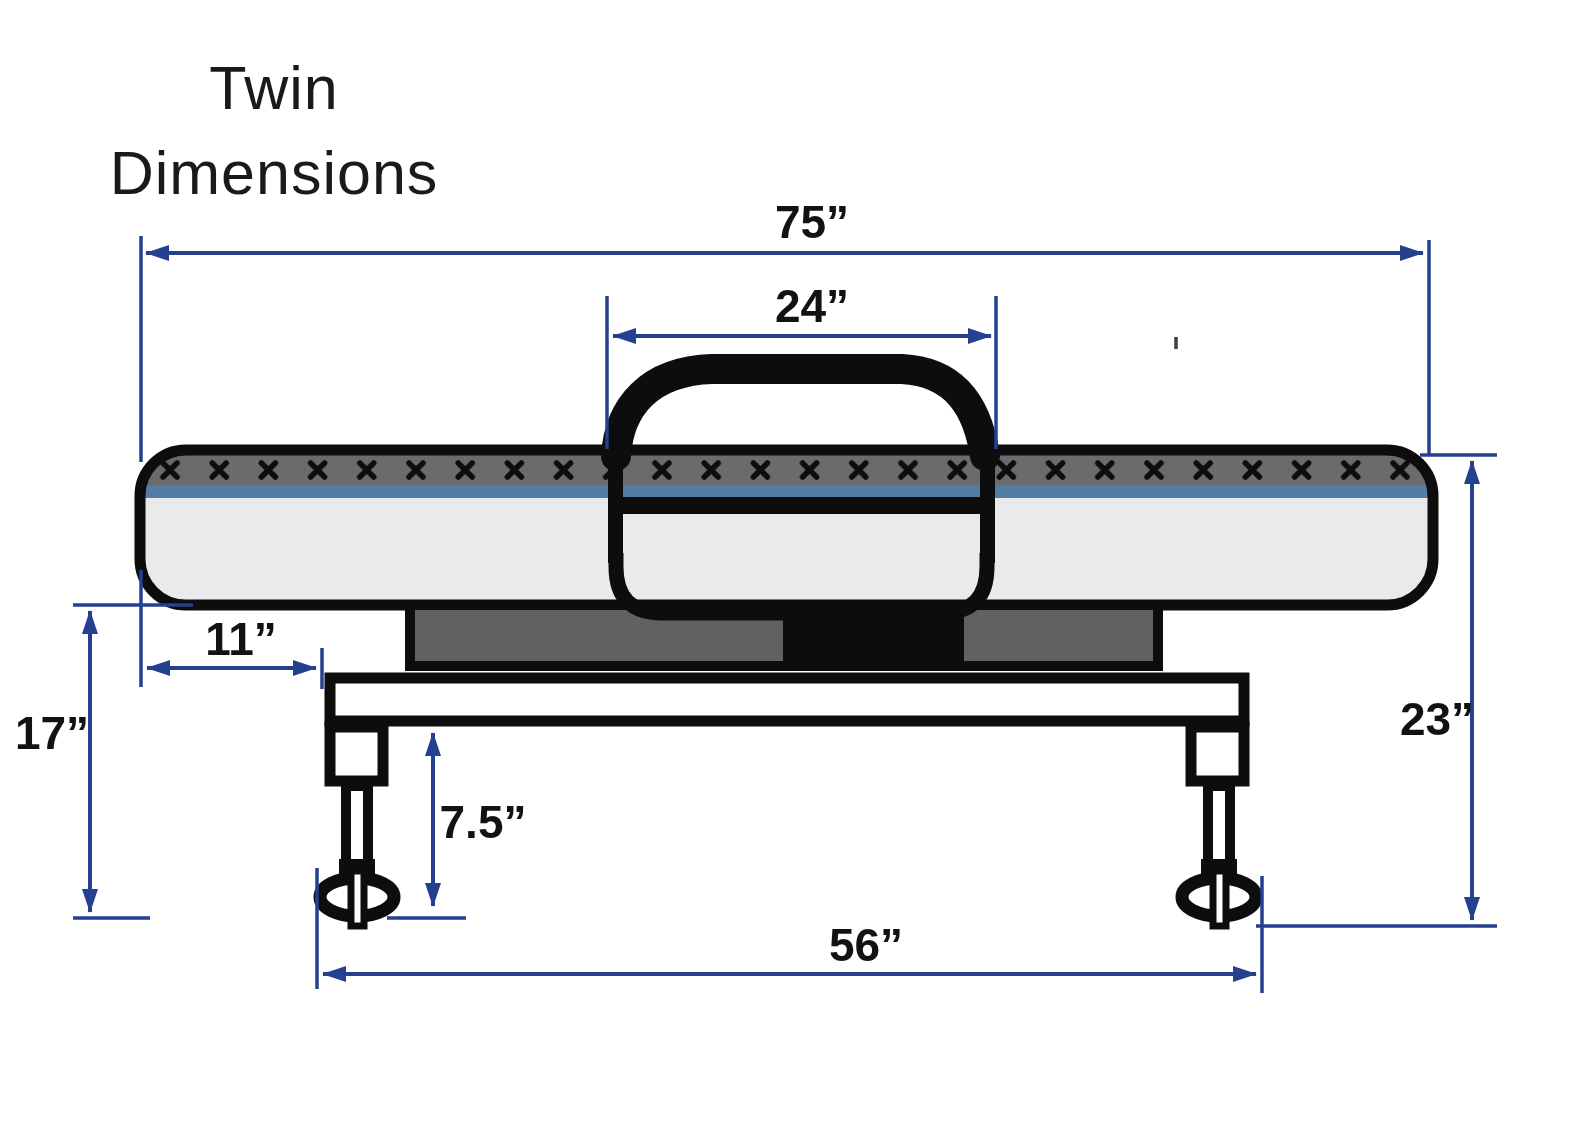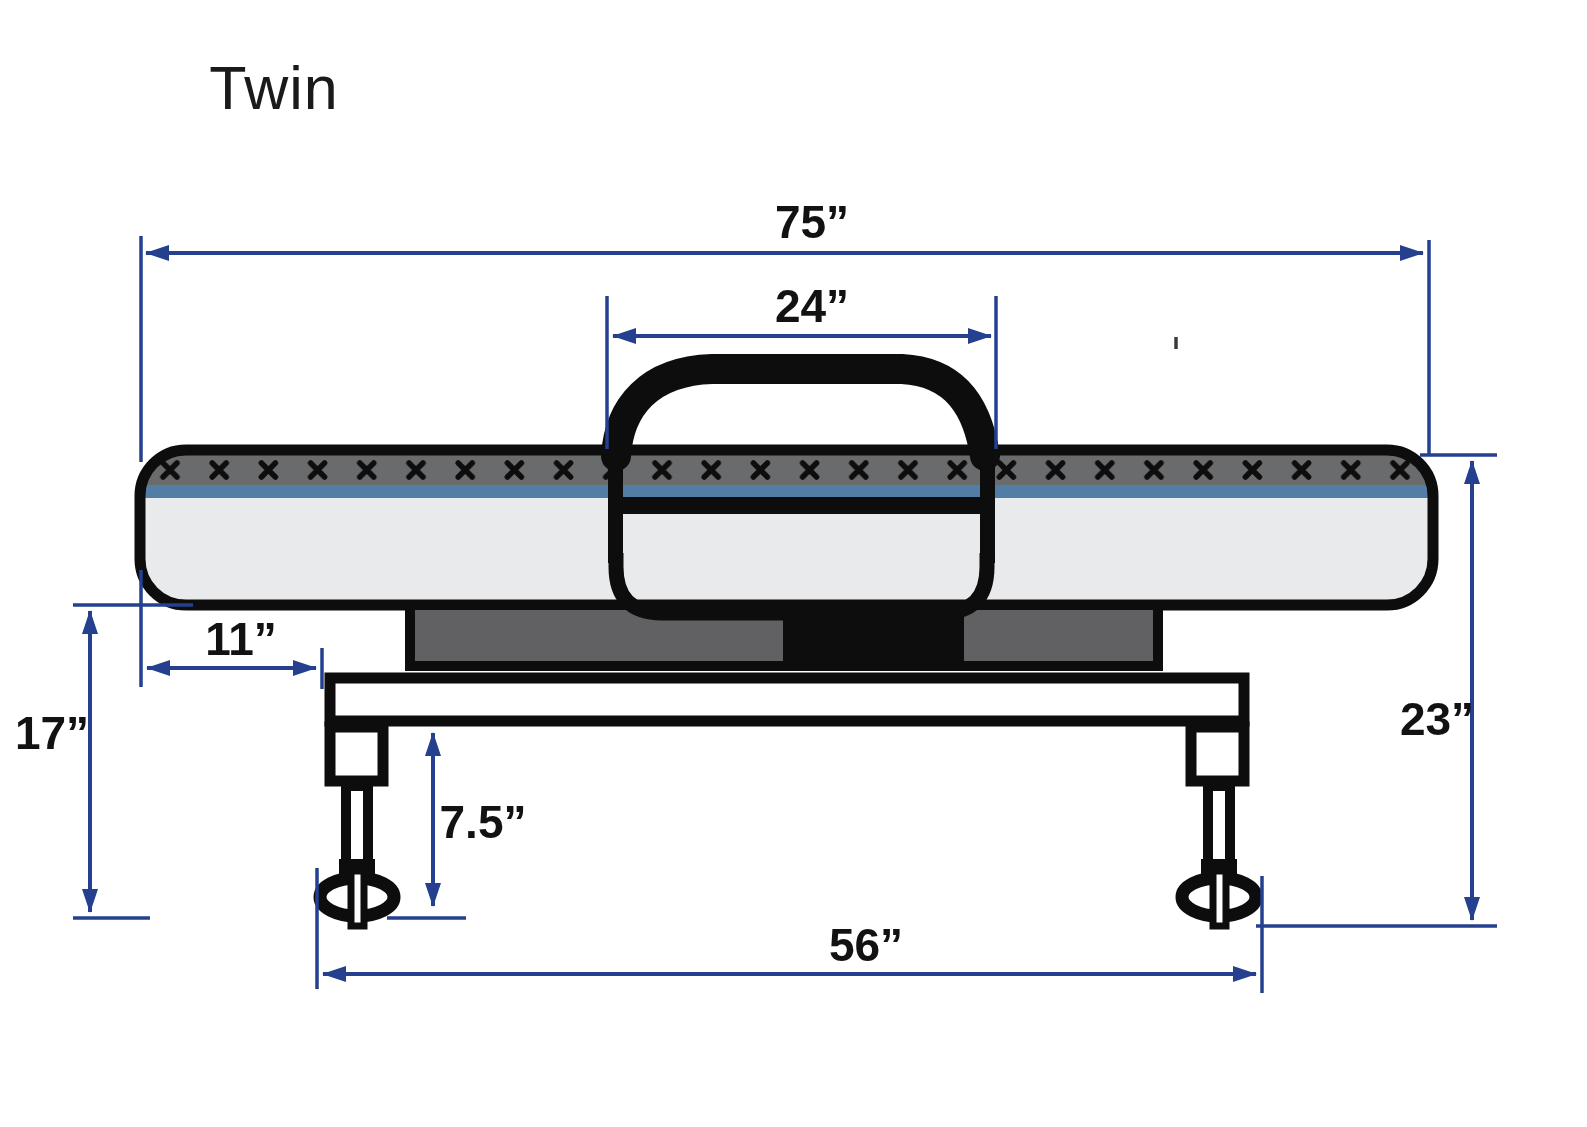--- a/index.html
+++ b/index.html
@@ -32,20 +32,21 @@
   .dim-label{fill:var(--label);font:700 46px "Liberation Sans",sans-serif;text-anchor:middle;}
   .stray{stroke:#3c3c3c;stroke-width:3.5;}
 </style>
 </head>
 <body>
 
 <div class="canvas">
 
   <div class="title">
     <div>Twin</div>
+    <div>Dimensions</div>
   </div>
 
   <svg width="1587" height="1127" viewBox="0 0 1587 1127">
 
     <defs>
       <clipPath id="mclip">
         <rect x="140" y="450" width="1293" height="155" rx="46"></rect>
       </clipPath>
       <pattern id="xstitch" x="146" y="455" width="49.2" height="30" patternUnits="userSpaceOnUse">
         <path d="M17,8 L31,22 M31,8 L17,22" class="s-ink" stroke-width="5.5" stroke-linecap="round" fill="none"></path>

